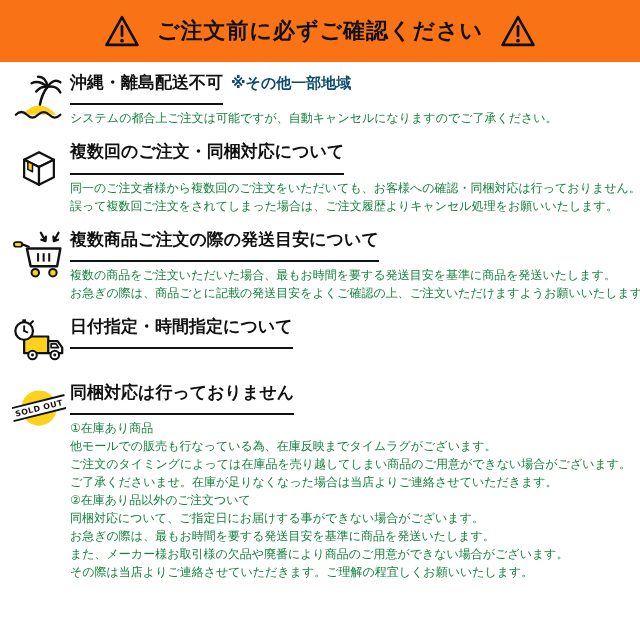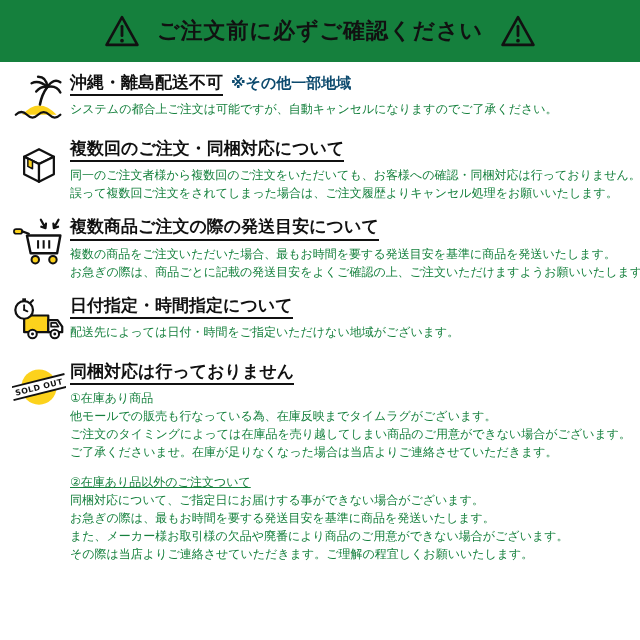--- a/index.html
+++ b/index.html
@@ -5,21 +5,21 @@
   * { margin: 0; padding: 0; box-sizing: border-box; }
   html, body { width: 640px; }
   body {
     width: 640px; height: 640px;
     background: #ffffff;
     font-family: "DejaVu Sans", "Liberation Sans", sans-serif;
     overflow: hidden;
   }
   .banner {
     height: 62px; width: 100%;
-    background: #15803d;
+    background: #f97316;
     display: flex; align-items: center; justify-content: center;
     gap: 16px;
   }
   .banner-title {
     font-size: 22px; font-weight: bold; color: #111111;
     letter-spacing: 1px;
   }
   .warning-svg { display: block; }
   .content { padding: 10px 8px 0 8px; }
   .section { display: flex; margin-bottom: 14px; }
@@ -27,32 +27,32 @@
     flex: 0 0 62px; height: 52px;
     display: flex; align-items: flex-start; justify-content: center;
     padding-top: 1px;
   }
   .sec-text { flex: 1; min-width: 0; }
   .sec-title-row { margin-bottom: 4px; line-height: 1.25; }
   .sec-title {
     display: inline-block;
     font-size: 17px; font-weight: bold; color: #111111;
     border-bottom: 2px solid #111111;
-    padding-bottom: 1px;
+    padding-bottom: 10px;
   }
   .sec-suffix {
     display: inline-block;
     font-size: 15px; font-weight: bold; color: #0c4a6e;
     margin-left: 8px;
   }
   .line {
     font-size: 12px; color: #15803d;
     line-height: 1.5; white-space: nowrap;
   }
-  .gap-top { margin-top: 12px; text-decoration: underline; }
+  .gap-top { margin-top: 0; }
   svg { display: block; }
 </style>
 </head>
 <body>
 
 <header class="banner">
   <span>
     <svg class="warning-svg" width="38" height="34" viewBox="0 0 48 44">
       <path d="M24 4 L44 40 L4 40 Z" fill="none" stroke="#111" stroke-width="3.4" stroke-linejoin="round"></path>
       <line x1="24" y1="16" x2="24" y2="28" stroke="#111" stroke-width="3.6" stroke-linecap="round"></line>
@@ -149,21 +149,20 @@
         <rect x="11" y="2.5" width="4" height="3" fill="#111"></rect>
         <line x1="20" y1="7" x2="22.5" y2="4.5" stroke="#111" stroke-width="2.2" stroke-linecap="round"></line>
         <line x1="13" y1="15" x2="13" y2="10" stroke="#111" stroke-width="2" stroke-linecap="round"></line>
         <line x1="13" y1="15" x2="16.5" y2="16.5" stroke="#111" stroke-width="2" stroke-linecap="round"></line>
       </svg>
     </div>
     <div class="sec-text">
       <div class="sec-title-row">
         <span class="sec-title">日付指定・時間指定について</span>
       </div>
-      <div class="line">配送先によっては日付・時間をご指定いただけない地域がございます。</div>
     </div>
   </div>
 
   <div class="section">
     <div class="icon-cell">
       <svg width="54" height="52" viewBox="0 0 56 56">
         <circle cx="28" cy="27" r="19" fill="#FCD21C"></circle>
         <g transform="rotate(-14 28 27)">
           <rect x="-2" y="20" width="60" height="14" fill="#ffffff"></rect>
           <line x1="-2" y1="20" x2="58" y2="20" stroke="#111" stroke-width="2"></line>

